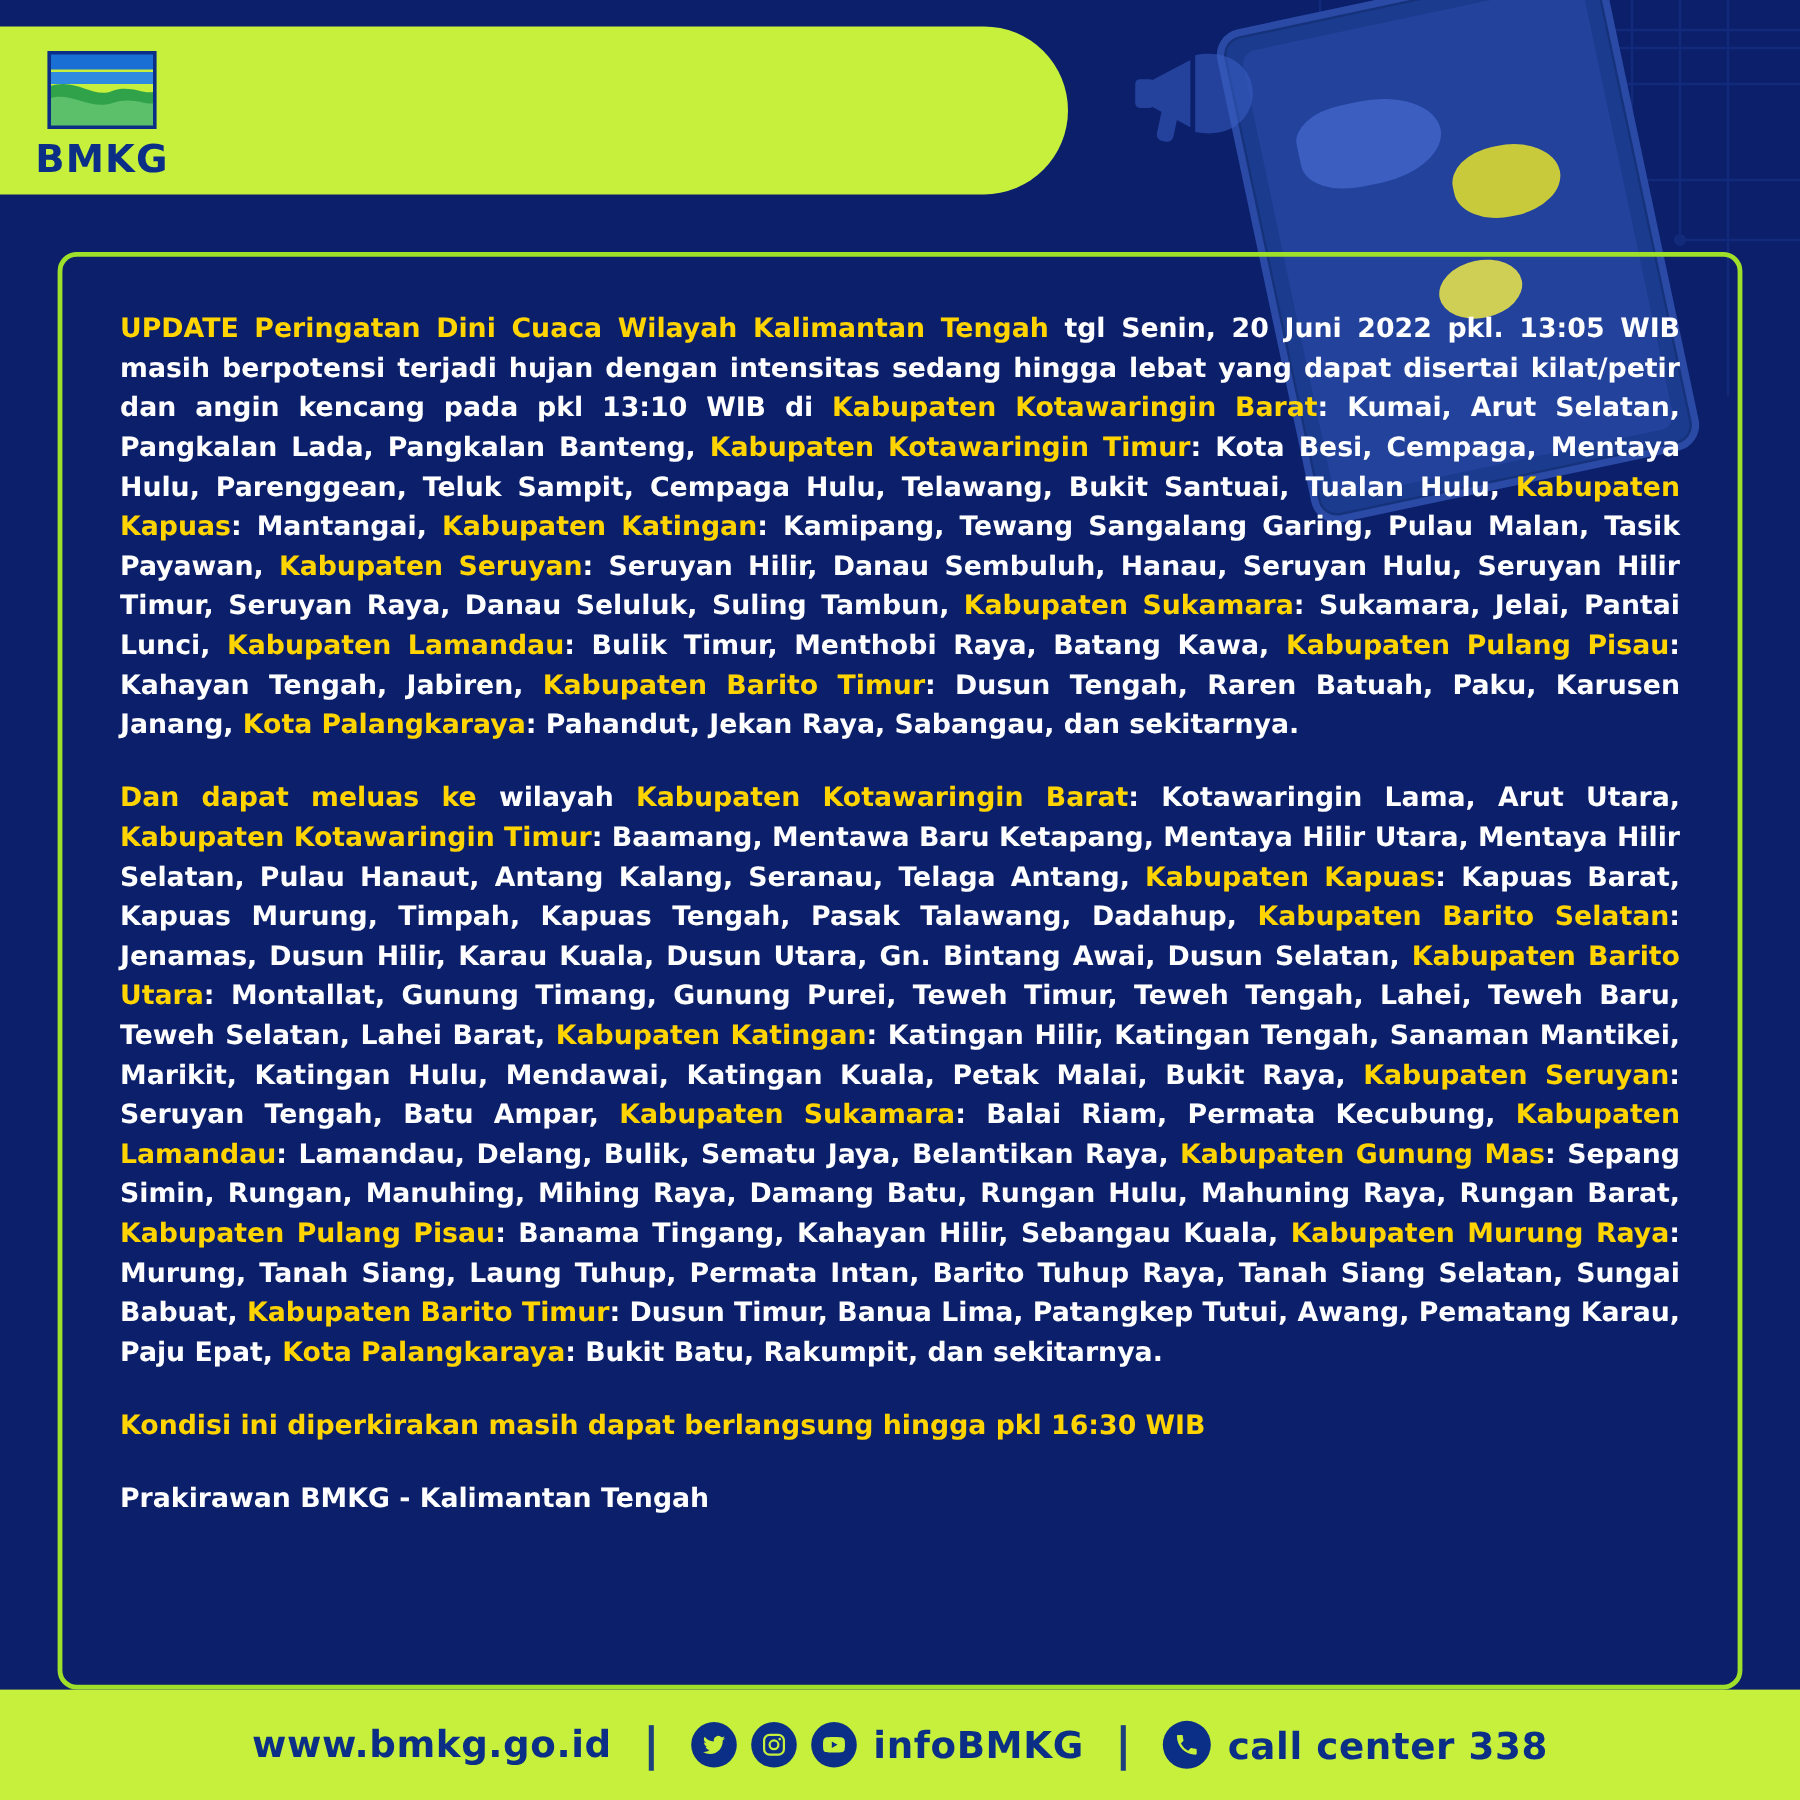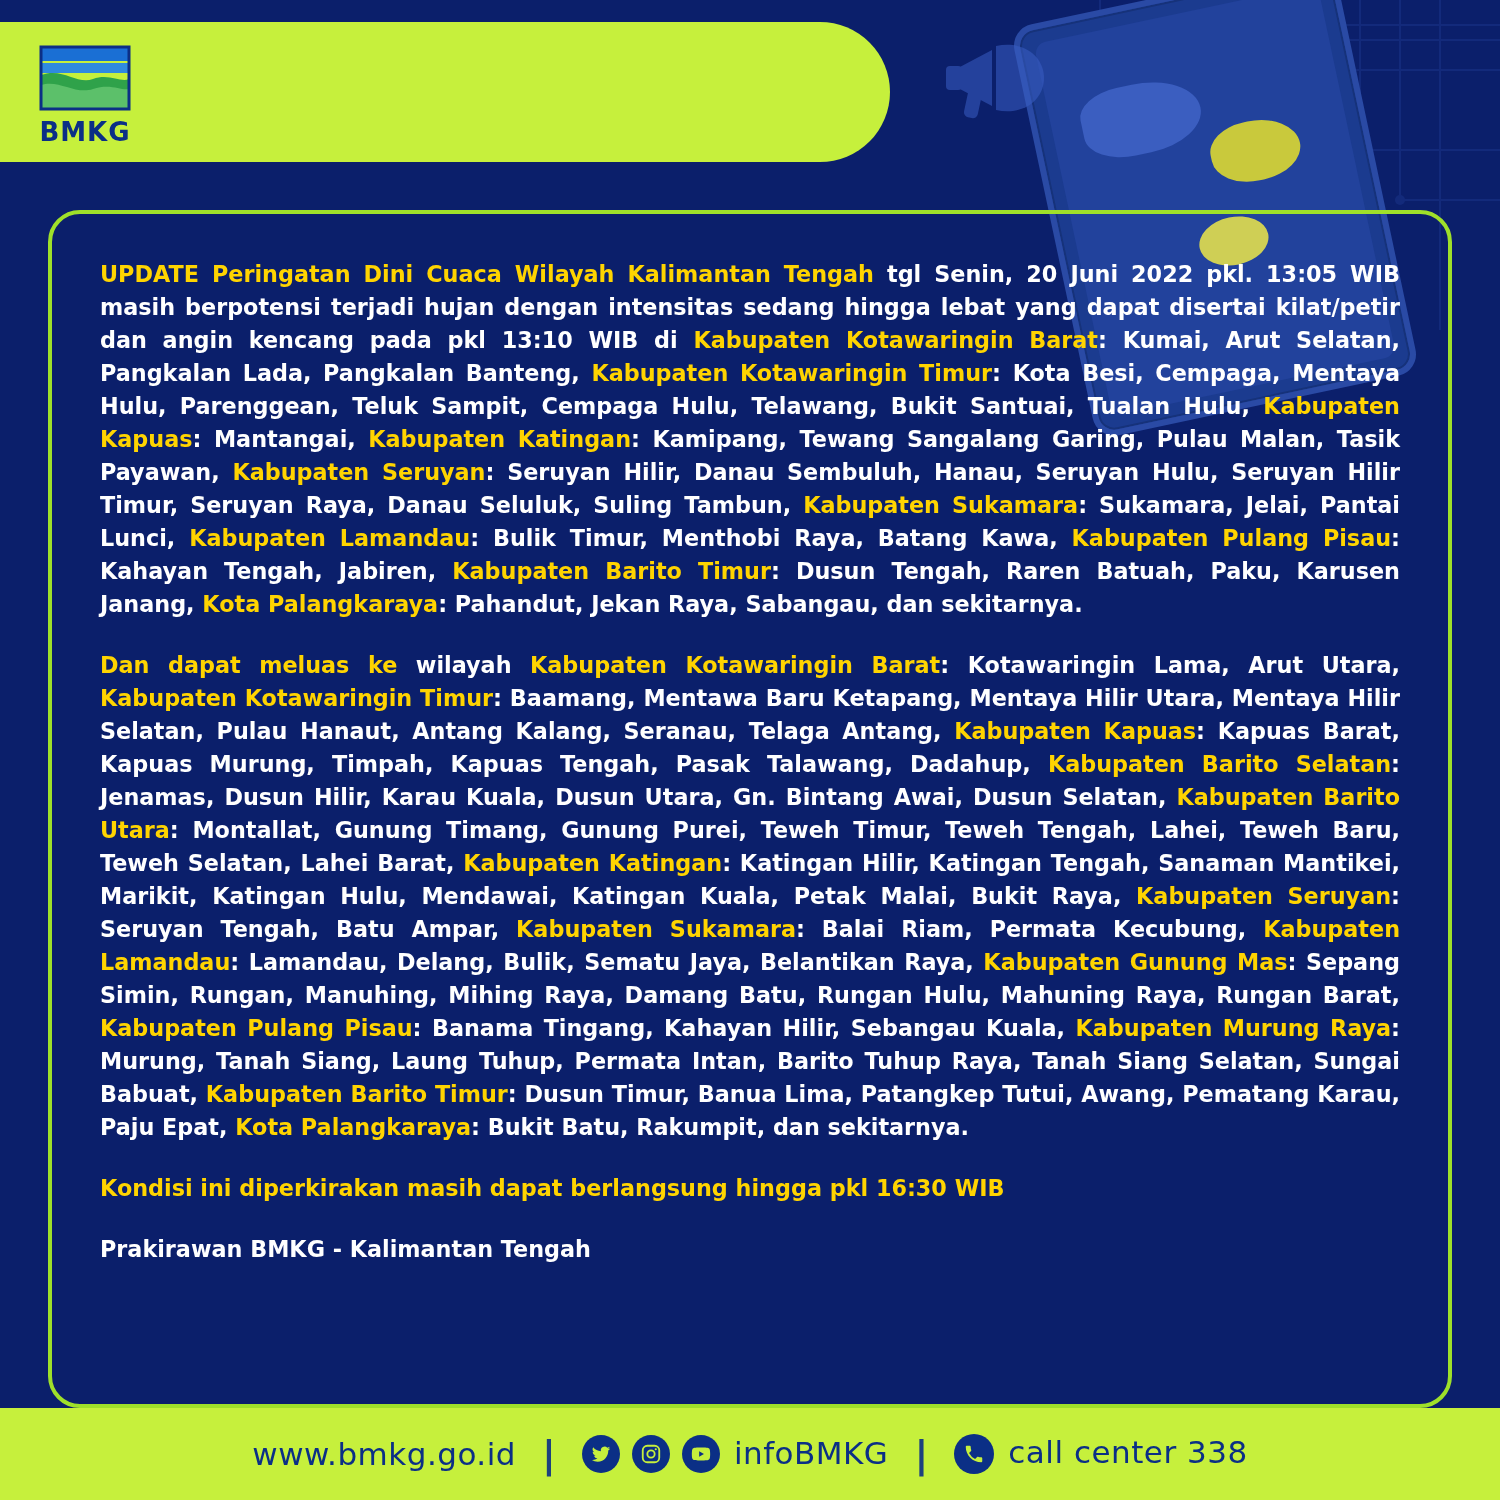--- a/index.html
+++ b/index.html
@@ -100,21 +100,21 @@
     justify-content: center;
   }
   .logo .logo-mark {
     width: 104px;
     height: 78px;
     position: relative;
     overflow: hidden;
   }
   .logo .logo-text {
     font-weight: bold;
-    font-size: 26px;
+    font-size: 32px;
     letter-spacing: 1px;
     color: #0b2f86;
     line-height: 1;
     margin-top: 2px;
   }
   .title-block {
     margin-left: 14px;
   }
   .title-line {
     font-family: "DejaVu Sans", sans-serif;
@@ -127,21 +127,21 @@
   }
 
   
   .panel {
     position: absolute;
     top: 210px;
     left: 48px;
     width: 1404px;
     height: 1198px;
     border: 4px solid #9fe02a;
-    border-radius: 32px;
+    border-radius: 16px;
     background: transparent;
   }
   .panel-inner {
     padding: 44px 48px;
   }
   .body-text {
     color: #ffffff;
     font-family: "DejaVu Sans", sans-serif;
     font-weight: bold;
     font-size: 22.3px;
@@ -160,23 +160,23 @@
     width: 100%;
     height: 92px;
     background: #c6f03c;
     display: flex;
     align-items: center;
     justify-content: center;
     gap: 26px;
   }
   .footer-item {
     display: flex;
-    align-items: flex-start;
+    align-items: flex-end;
     gap: 14px;
-    font-weight: normal;
+    font-weight: bold;
     font-size: 31px;
     color: #0b2f86;
     letter-spacing: .5px;
   }
   .footer-sep {
     font-size: 38px;
     color: #0b2f86;
     font-weight: bold;
     opacity: .9;
   }

